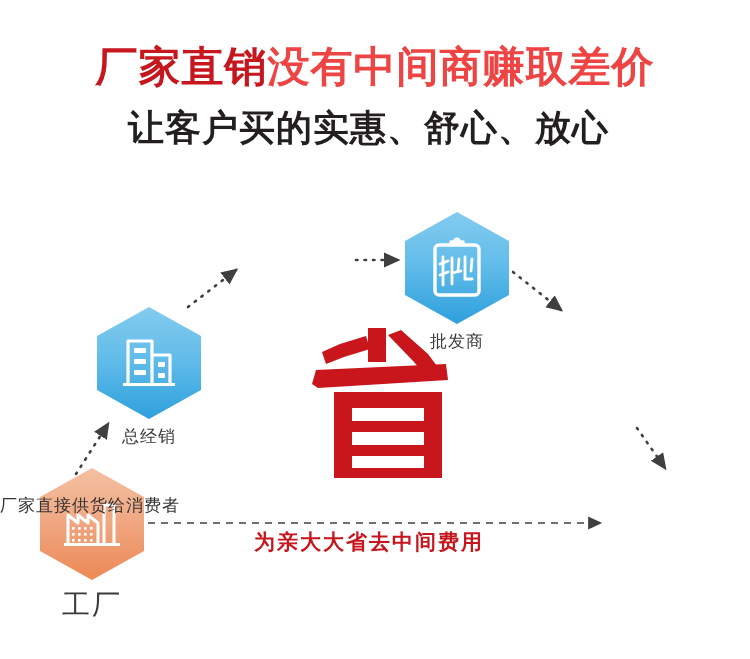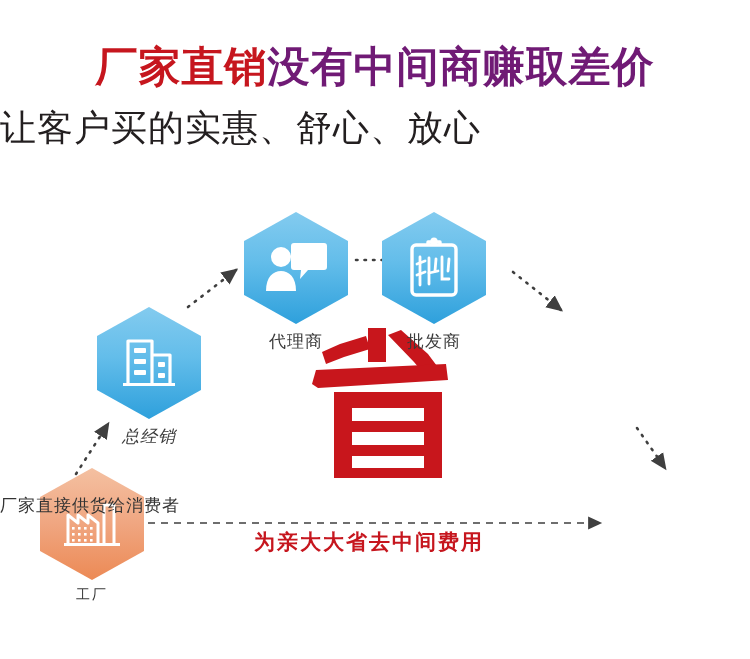--- a/index.html
+++ b/index.html
@@ -28,29 +28,30 @@
     font-size: 42px;
     font-weight: bold;
     letter-spacing: 1px;
     white-space: nowrap;
     line-height: 1.08;
   }
   .headline .hl-red {
     color: #C6161E;
   }
   .headline .hl-dark {
-    color: #701a75;
+    color: #ef4444;
   }
   .subheadline {
     position: absolute;
     top: 104px;
     left: 0;
     width: 737px;
+    text-align: center;
     font-size: 36px;
-    font-weight: normal;
+    font-weight: bold;
     color: #231F20;
     letter-spacing: 1px;
     white-space: nowrap;
   }
 
   
   .node {
     position: absolute;
     width: 104px;
   }
@@ -74,29 +75,29 @@
   }
   .node-label {
     margin-top: 6px;
     text-align: center;
     font-size: 17px;
     color: #3A3A3A;
     letter-spacing: 1px;
     white-space: nowrap;
   }
   .node-label.big {
-    font-size: 14px;
+    font-size: 28px;
     letter-spacing: 2px;
   }
 
   
   #node-factory      { left: 40px;  top: 468px; }
-  #node-distributor  { left: 97px;  top: 307px; font-style: italic; }
+  #node-distributor  { left: 97px;  top: 307px; }
   #node-agent        { left: 244px; top: 212px; }
-  #node-wholesaler   { left: 382px; top: 212px; }
+  #node-wholesaler   { left: 405px; top: 212px; }
   #node-supermarket  { left: 553px; top: 307px; }
   #node-consumer     { left: 607px; top: 468px; }
 
   
   #arrows {
     position: absolute;
     left: 0;
     top: 0;
     width: 750px;
     height: 659px;
@@ -228,32 +229,20 @@
           <rect x="14" y="24" width="12" height="5" rx="1"></rect>
           <rect x="14" y="35" width="12" height="5" rx="1"></rect>
           <rect x="38" y="27" width="7" height="5" rx="1"></rect>
           <rect x="38" y="38" width="7" height="5" rx="1"></rect>
         </g>
       </svg>
     </div>
     <div class="node-label">总经销</div>
   </div>
 
-  <div class="node" id="node-agent">
-    <div class="hex blue">
-      <svg width="64" height="54" viewBox="0 0 64 54">
-        <g fill="#ffffff">
-          <circle cx="17" cy="16" r="10"></circle>
-          <path d="M2,50 C2,36 9,30 17,30 C25,30 32,36 32,50 Z"></path>
-          <path d="M30,2 L60,2 C62,2 63,3 63,5 L63,26 C63,28 62,29 60,29 L44,29 L36,38 L37,29 L30,29 C28,29 27,28 27,26 L27,5 C27,3 28,2 30,2 Z"></path>
-        </g>
-      </svg>
-    </div>
-    <div class="node-label">代理商</div>
-  </div>
 
   <div class="node" id="node-wholesaler">
     <div class="hex blue">
       <svg width="52" height="62" viewBox="0 0 52 62">
         <g fill="none" stroke="#ffffff" stroke-width="3.4" stroke-linejoin="round">
           <rect x="4" y="8" width="44" height="50" rx="4"></rect>
           <path d="M20,8 L20,5 L32,5 L32,8"></path>
         </g>
         <circle cx="26" cy="4" r="3.6" fill="#ffffff"></circle>
 

